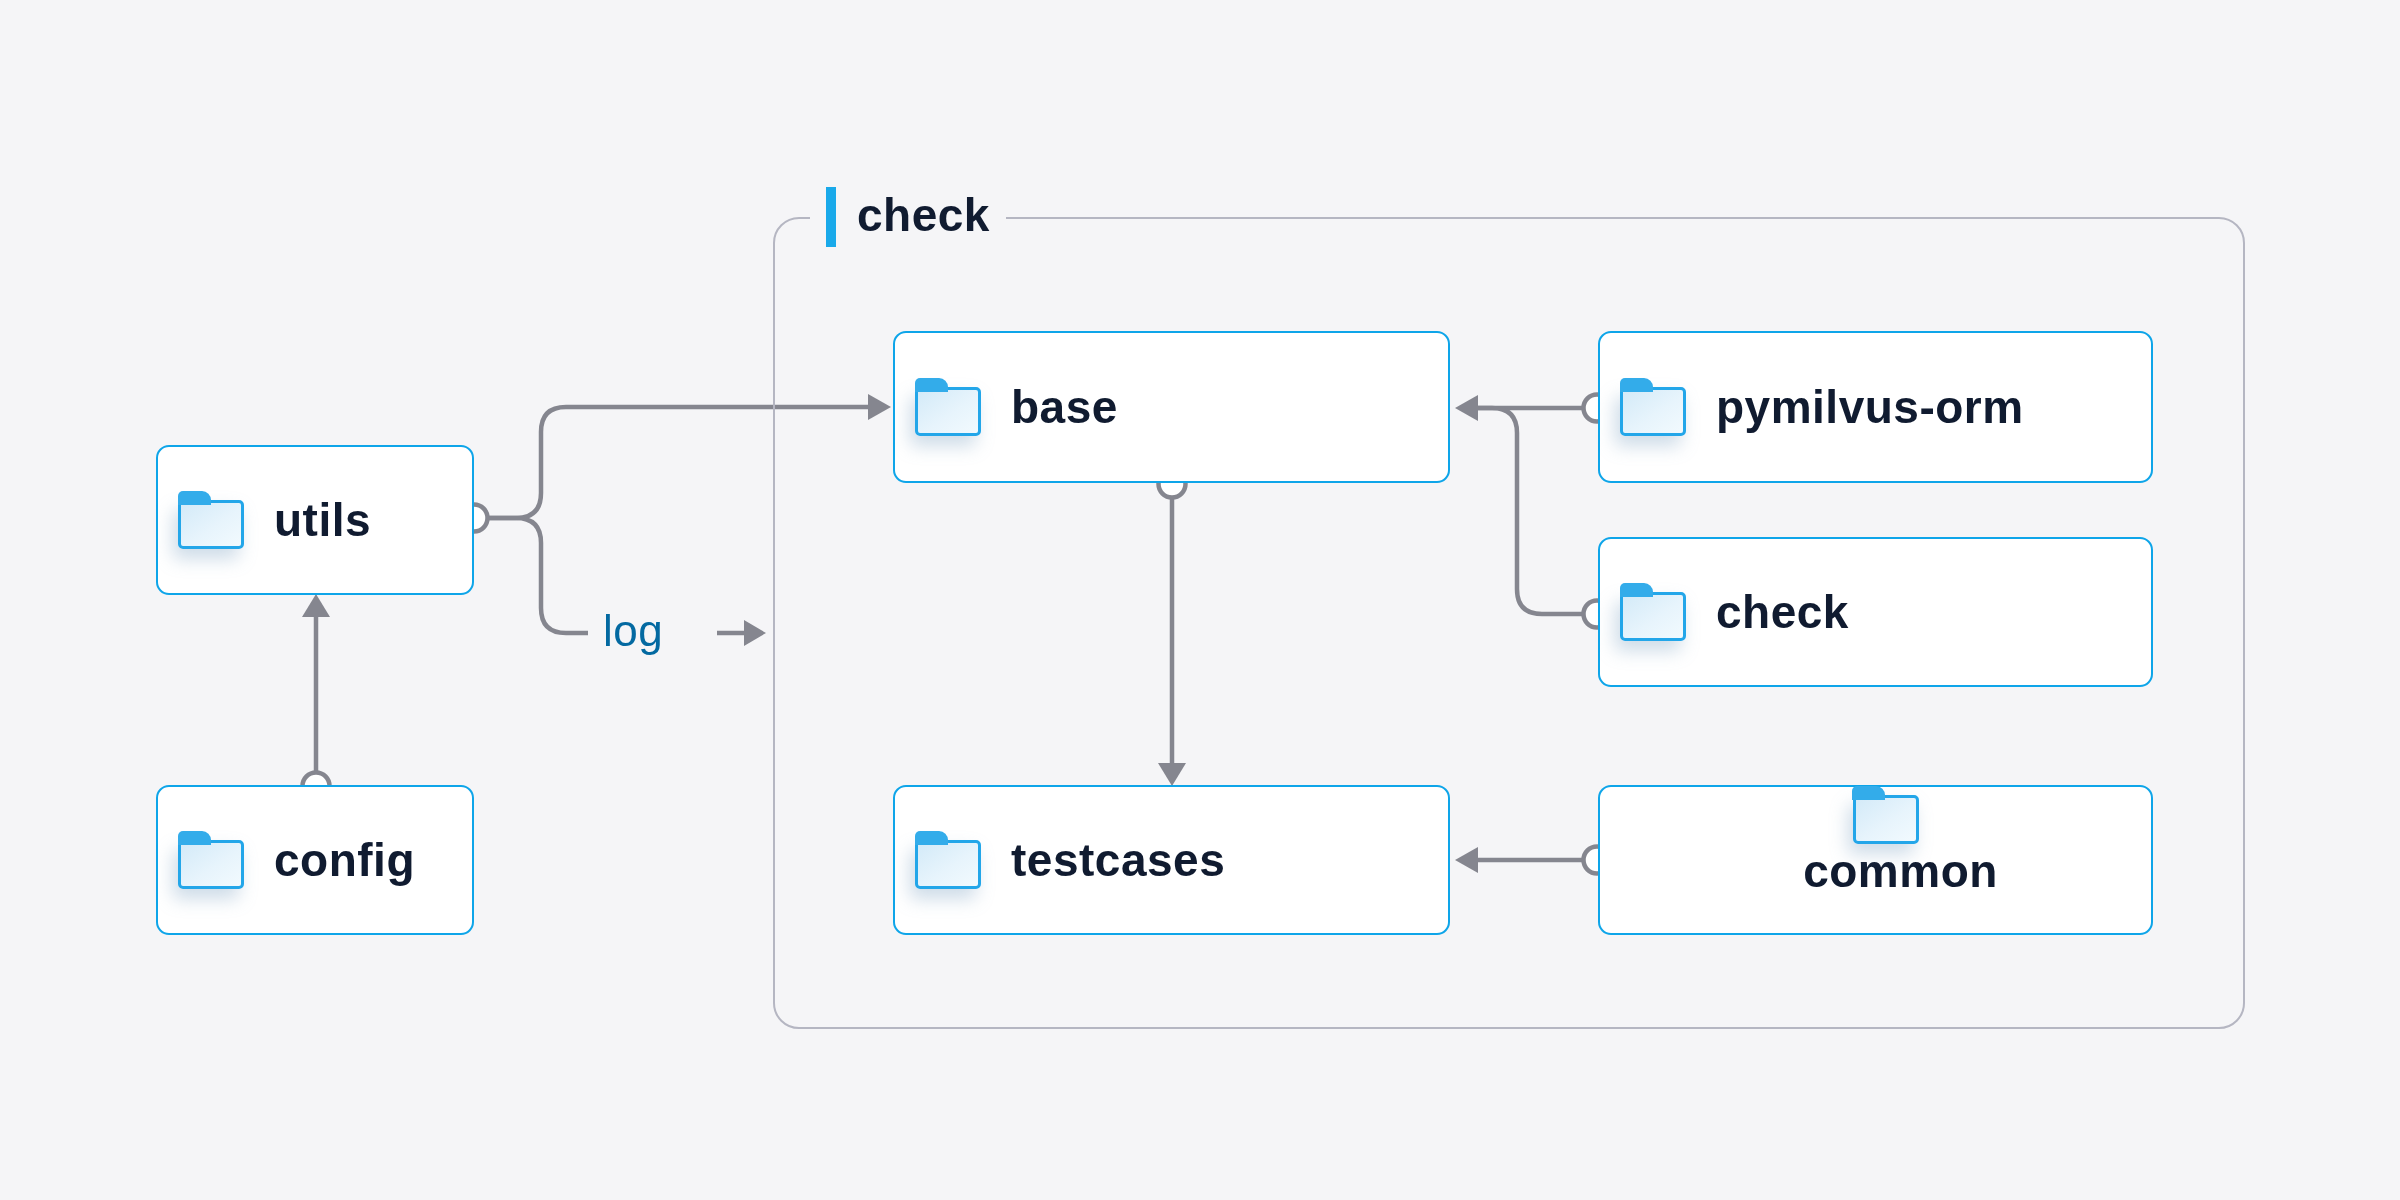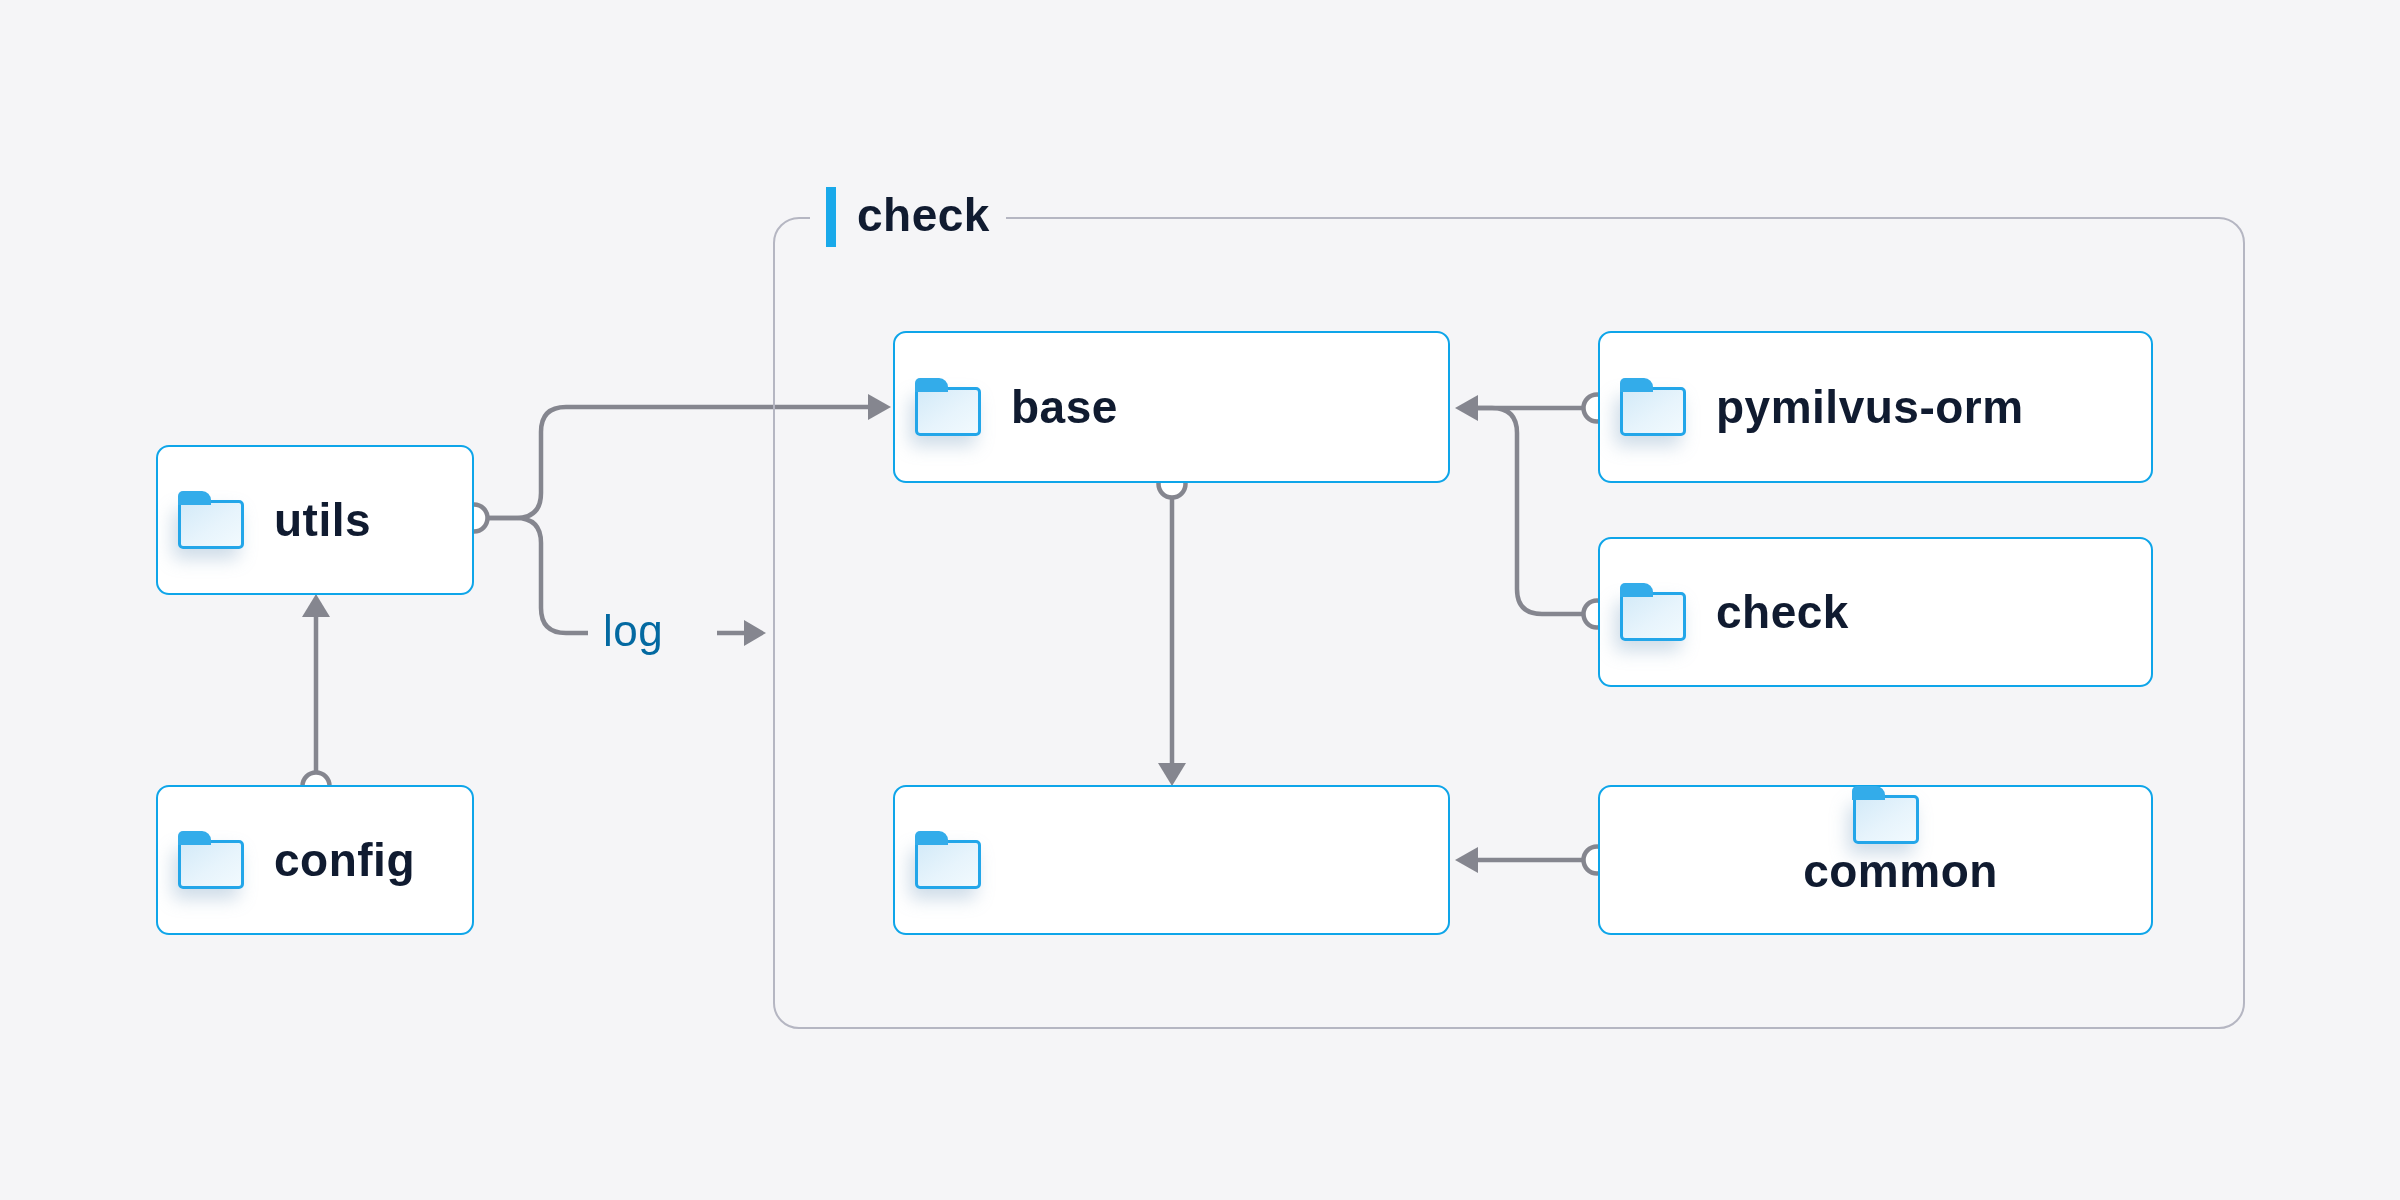--- a/index.html
+++ b/index.html
@@ -183,20 +183,21 @@
     <span class="node-label">config</span>
   </div>
 
   <div class="node n-base">
     <span class="folder"></span>
     <span class="node-label">base</span>
   </div>
 
   <div class="node n-testcases">
     <span class="folder"></span>
+    <span class="node-label">testcases</span>
   </div>
 
   <div class="node n-check">
     <span class="folder"></span>
     <span class="node-label">check</span>
   </div>
 
   <div class="node n-pymilvus-orm">
     <span class="folder"></span>
     <span class="node-label">pymilvus-orm</span>

